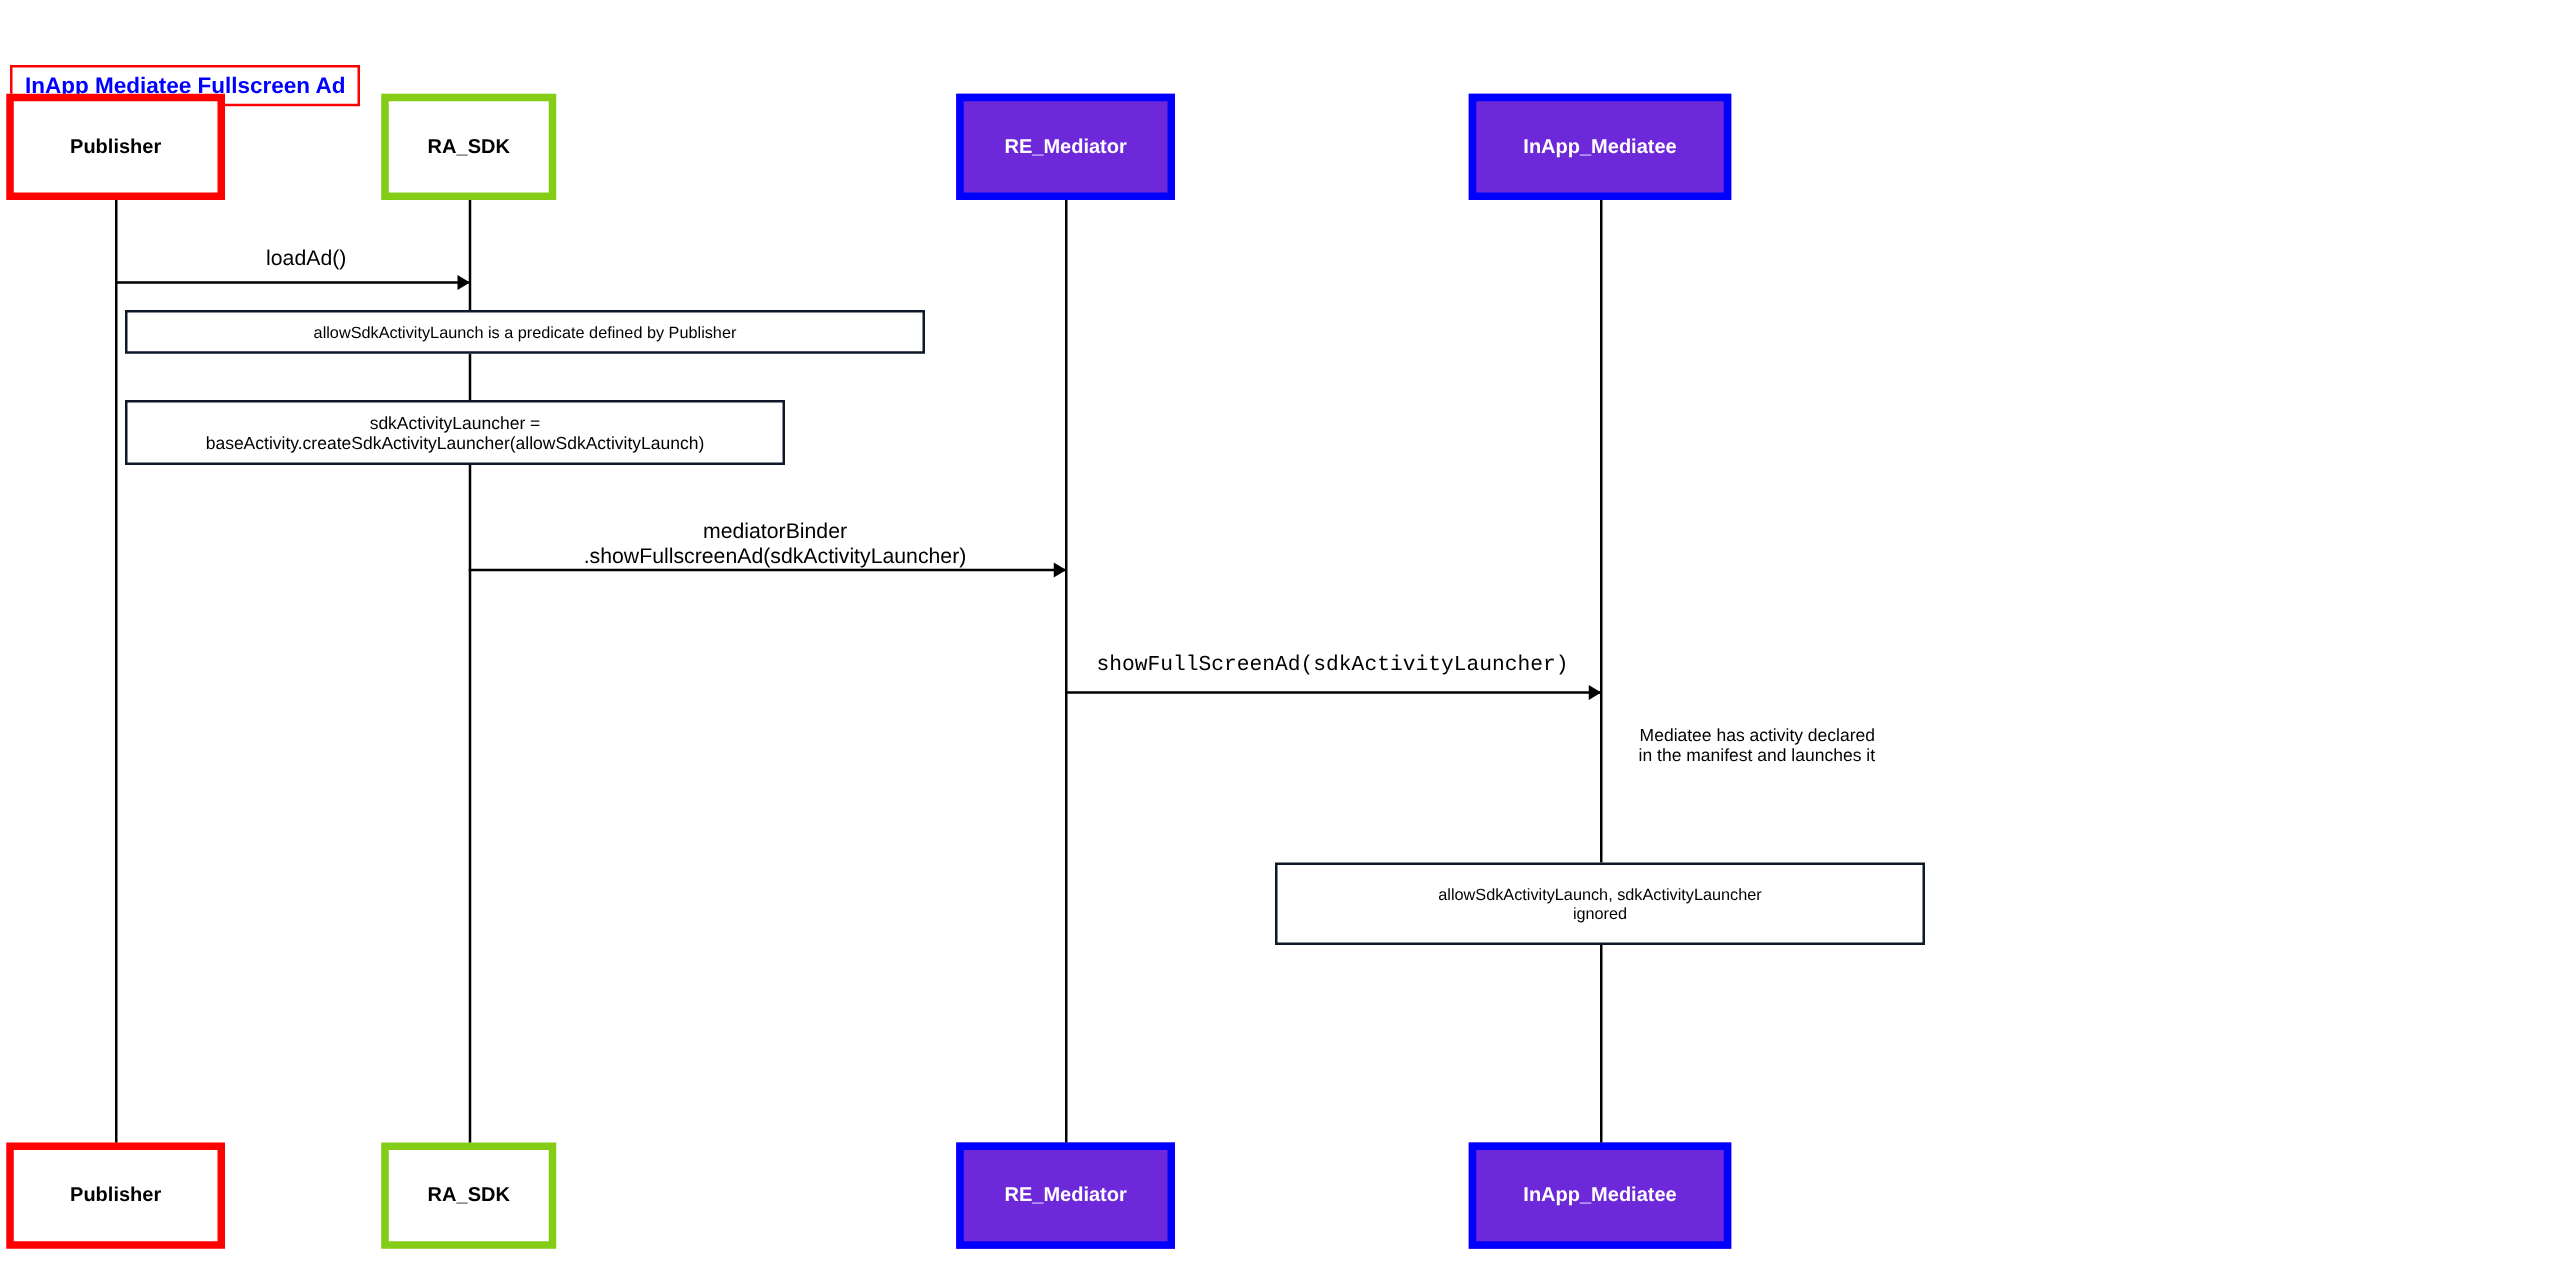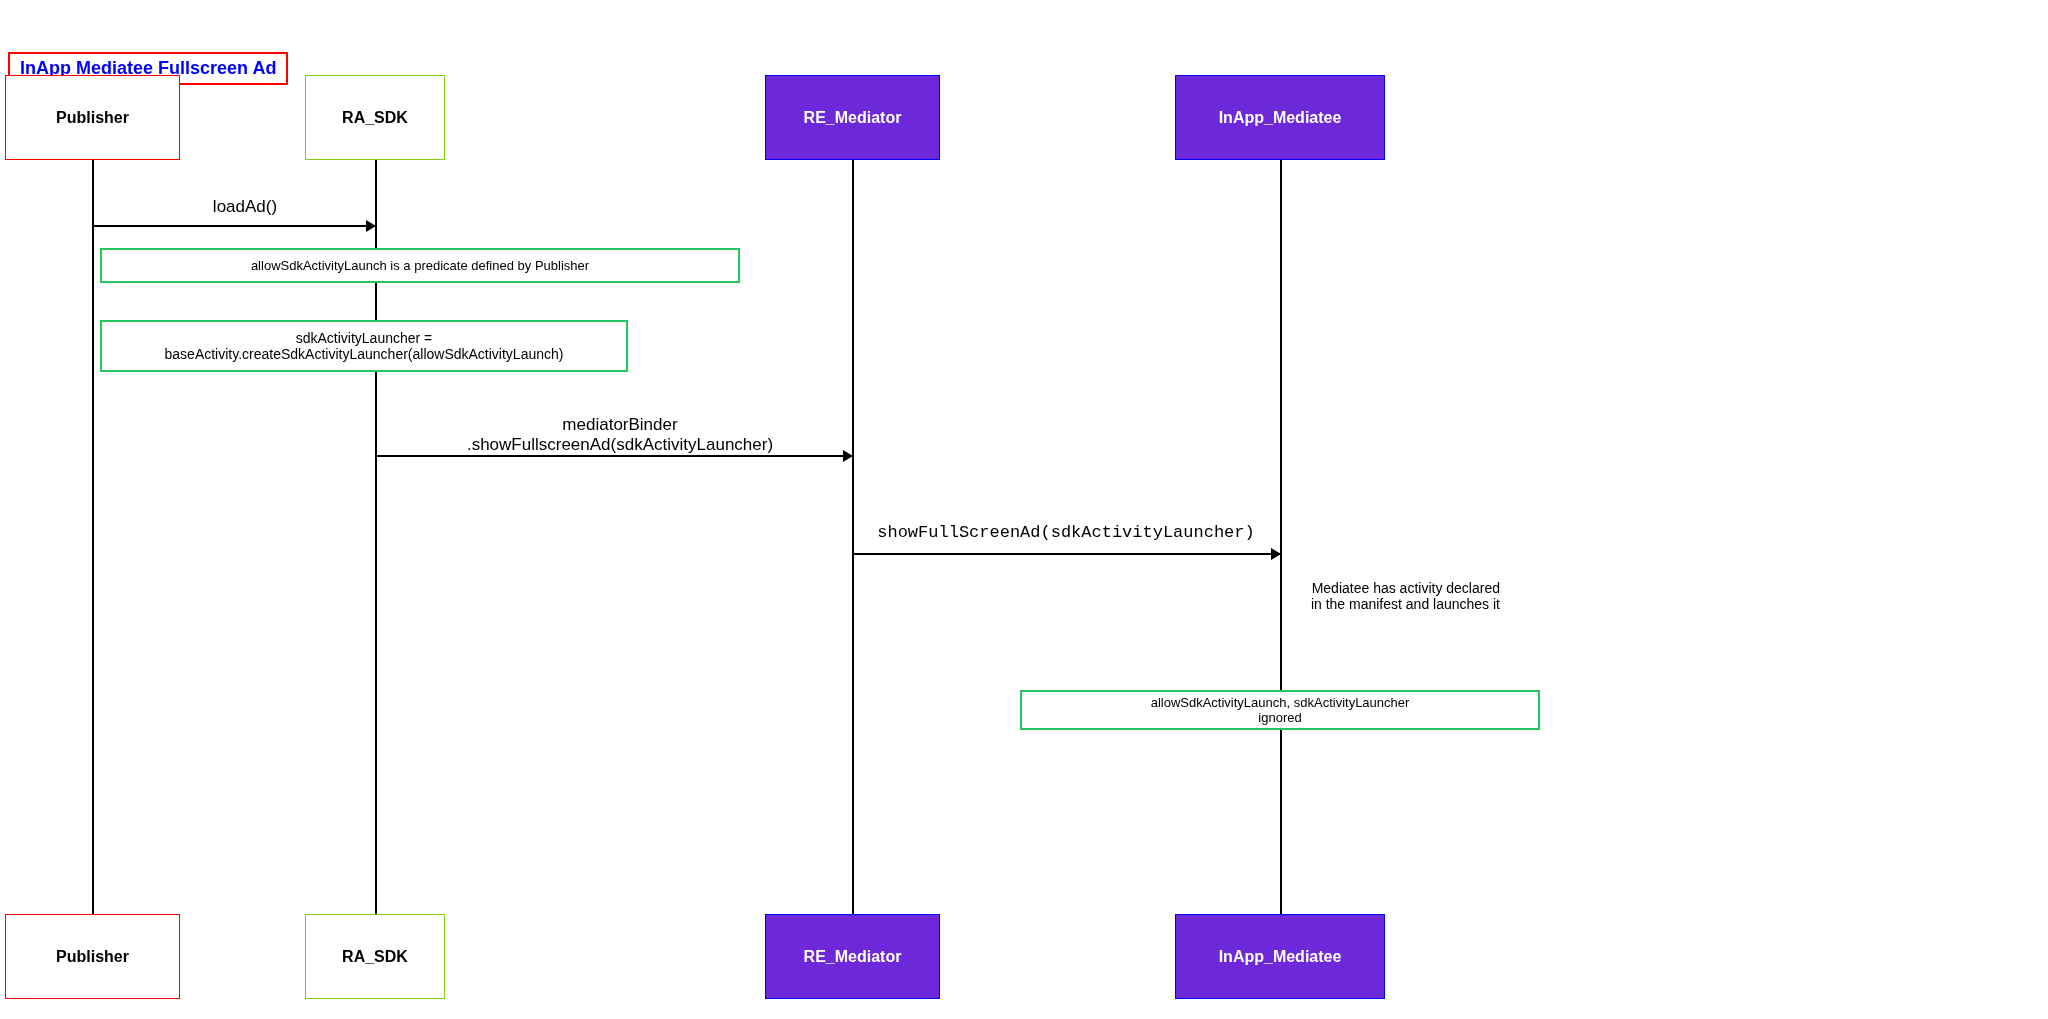--- a/index.html
+++ b/index.html
@@ -29,21 +29,21 @@
       padding: 4px 10px;
       font-size: 18px;
       font-weight: bold;
       color: blue;
       margin-top: 44px;
     }
 
     
     .actor {
       position: absolute;
-      border: 1px solid #84cc16;
+      border: 6px solid #84cc16;
       padding: 6px 12px;
       font-size: 16px;
       font-weight: bold;
       text-align: center;
       background: #fff;
     }
     .actor.blue-bg {
       background: #6d28d9;
       color: #fff;
       border-color: blue;
@@ -75,21 +75,21 @@
       width: 0;
       height: 0;
       border-top: 6px solid transparent;
       border-bottom: 6px solid transparent;
       border-left: 10px solid black;
     }
 
     
     .note-box {
       position: absolute;
-      border: 2px solid #22c55e;
+      border: 2px solid #0f172a;
       background: #fff;
       padding: 6px 10px;
       font-size: 13px;
       text-align: center;
     }
 
     
     .label-text {
       position: absolute;
       font-size: 17px;
@@ -174,18 +174,18 @@
   <div class="note-box" style="left:100px; top:320px; width:528px; padding:8px 12px; font-size:14px;">
     <span>sdkActivityLauncher =</span><br>
     <span>baseActivity.createSdkActivityLauncher(allowSdkActivityLaunch)</span>
   </div>
 
   <div class="plain-note" style="left:1050px; top:580px; width:450px; text-align:right; font-size:14px;">
     <span>Mediatee has activity declared</span><br>
     <span>in the manifest and launches it</span>
   </div>
 
-  <div class="note-box" style="left:1020px; top:690px; width:520px; padding:3px 14px; text-align:center; font-size:13px;">
+  <div class="note-box" style="left:1020px; top:690px; width:520px; padding:16px 14px; text-align:center; font-size:13px;">
     <span>allowSdkActivityLaunch, sdkActivityLauncher</span><br>
     <span>ignored</span>
   </div>
 
 </div>
 
 </body></html>

